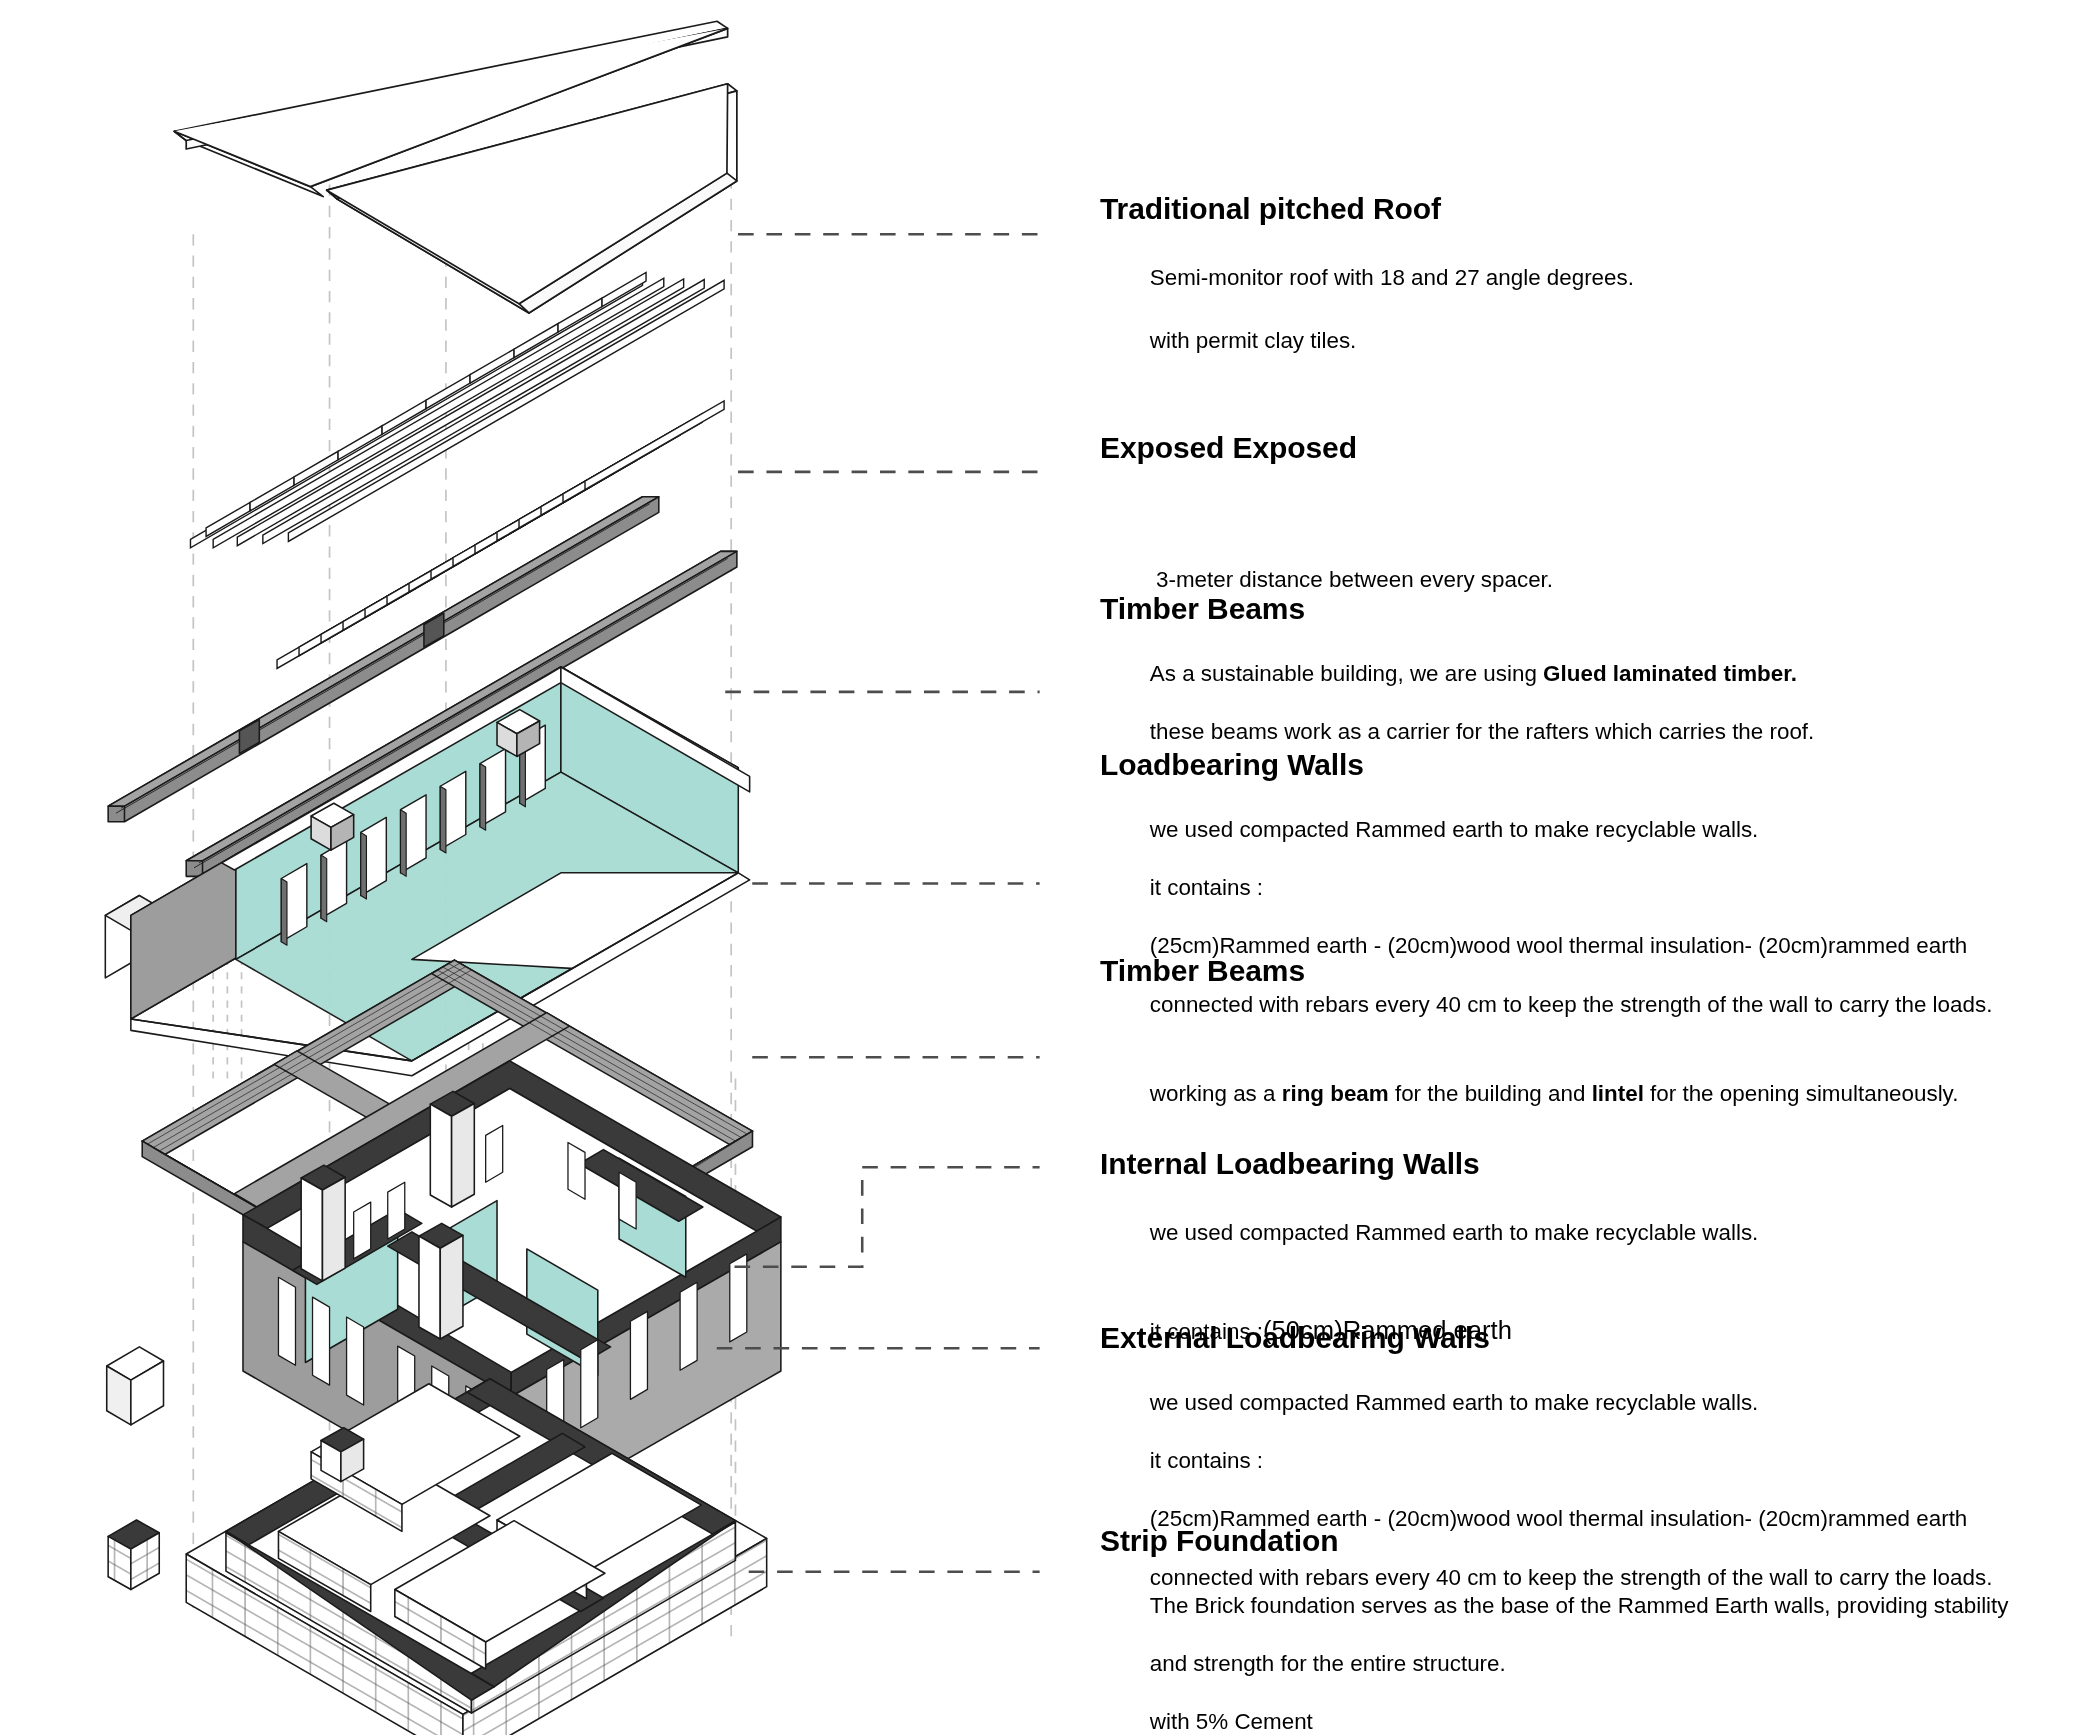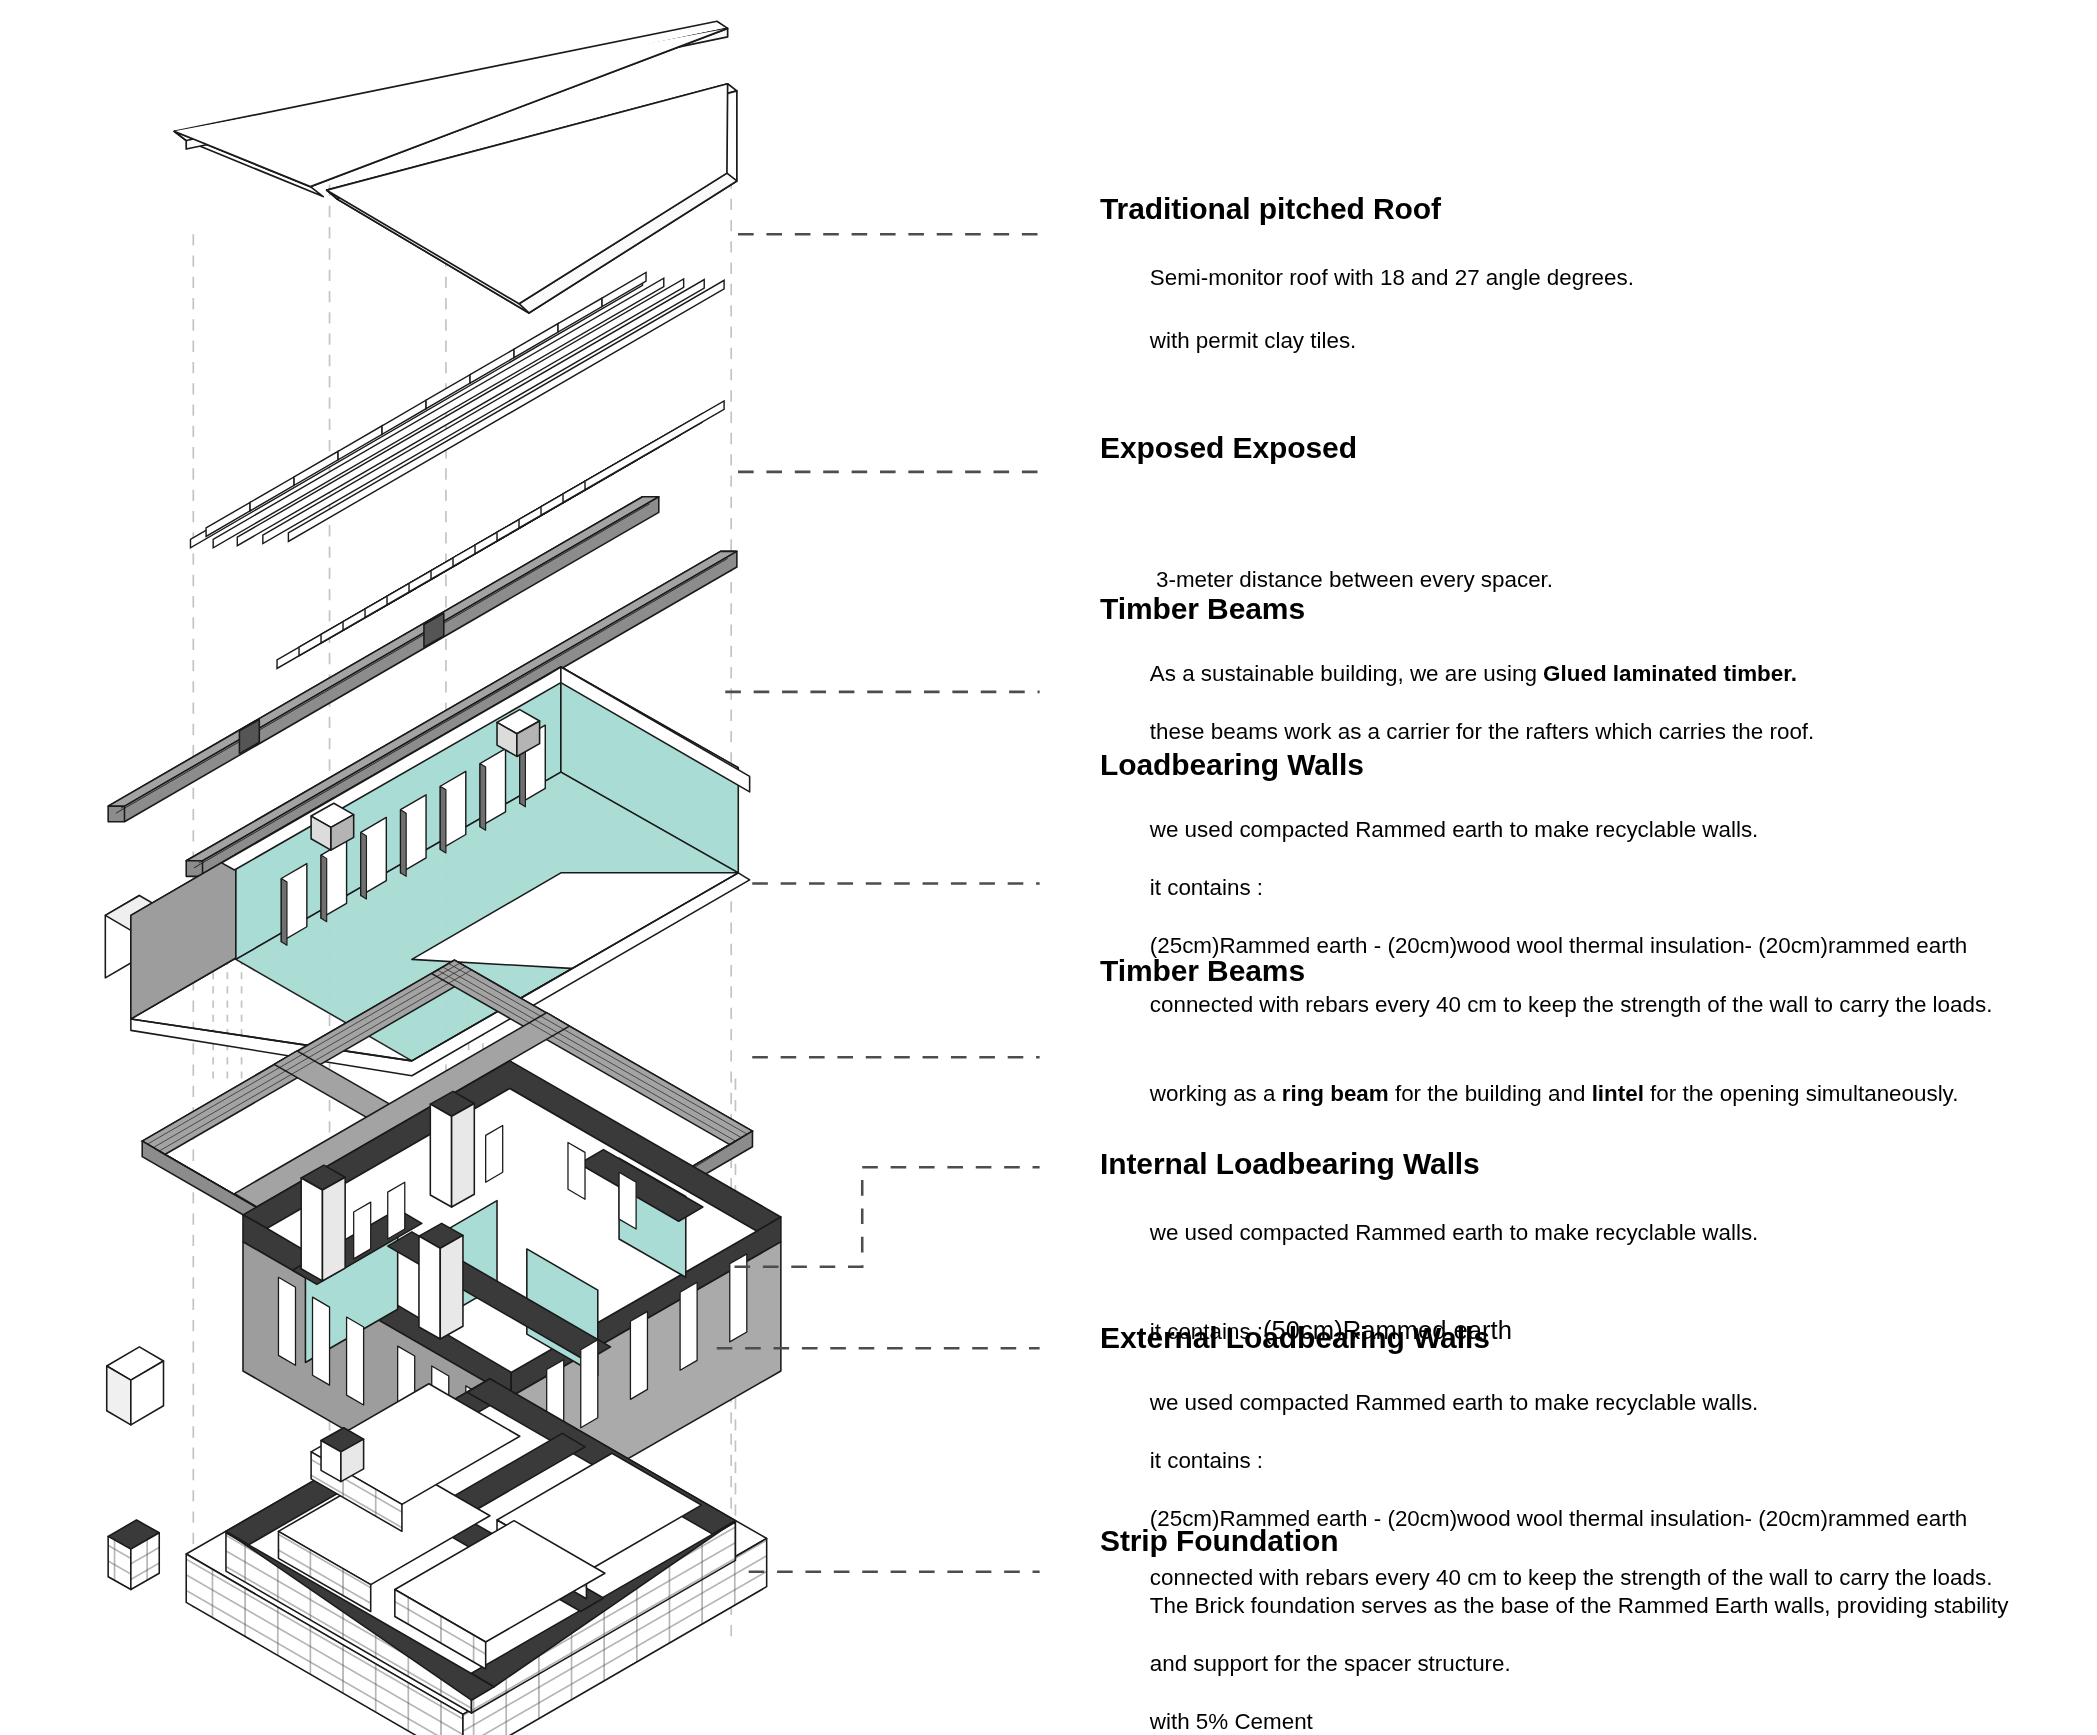--- a/index.html
+++ b/index.html
@@ -447,20 +447,20 @@
         <span>it contains :</span><br>
         <span>(25cm)Rammed earth - (20cm)wood wool thermal insulation- (20cm)rammed earth</span><br>
         <span>connected with rebars every 40 cm to keep the strength of the wall to carry the loads.</span>
       </p>
     </div>
 
     <div class="anno" style="top:1525px">
       <h2>Strip Foundation</h2>
       <p class="tight">
         <span>The Brick foundation serves as the base of the Rammed Earth walls, providing stability</span><br>
-        <span>and support for the spacer structure.</span><br>
+        <span>and strength for the entire structure.</span><br>
         <span>with 5% Cement</span>
       </p>
     </div>
 
   </div>
 </div>
 
 
 </body></html>

